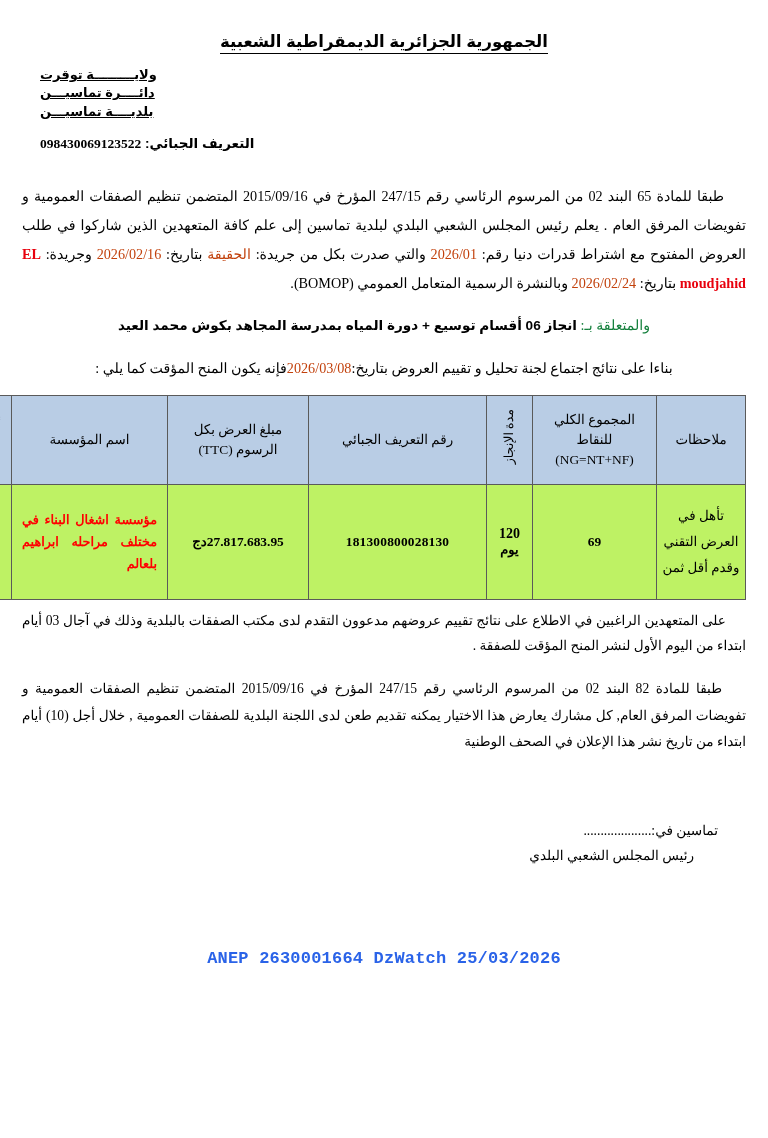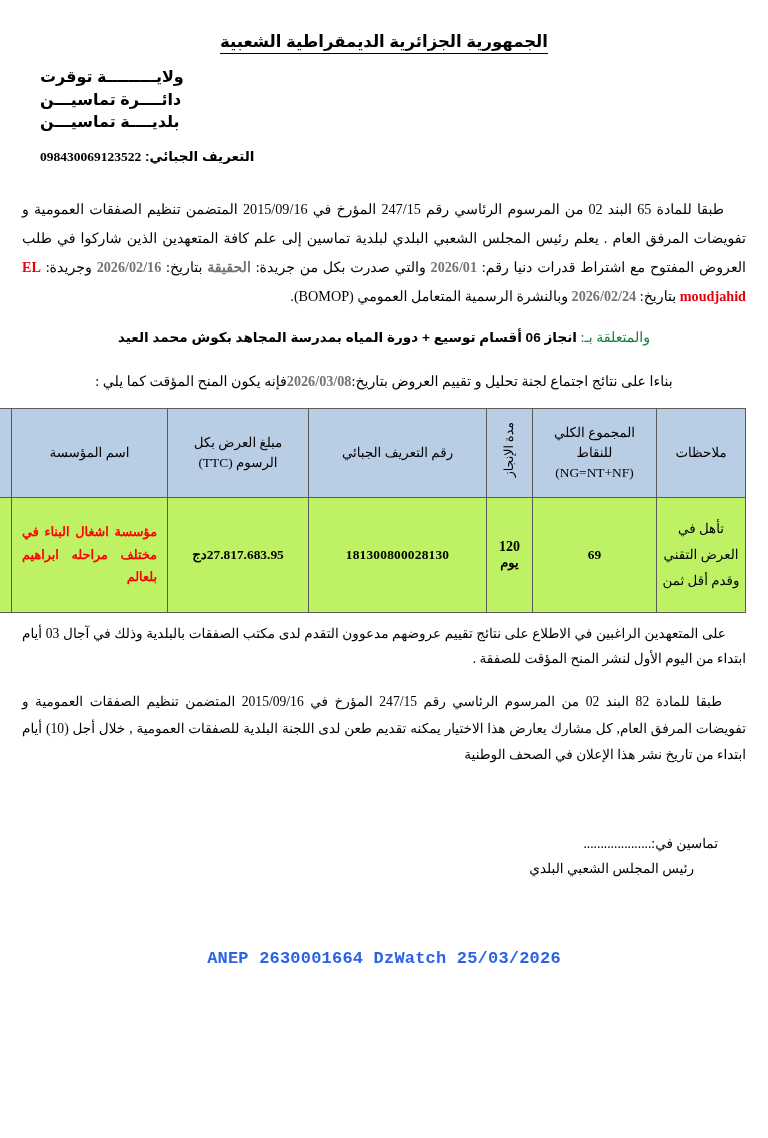--- a/index.html
+++ b/index.html
@@ -42,24 +42,25 @@
   }
 
   .org-block {
     margin-top: 12px;
     text-align: left;
     direction: rtl;
     padding-left: 18px;
   }
   .org-line {
     font-family: "Liberation Sans", "DejaVu Sans", sans-serif;
-    font-size: 16px;
+    font-size: 13px;
     font-weight: bold;
     line-height: 1.42;
     text-align: left;
+    text-decoration: underline;
   }
 
   .nif-line {
     margin-top: 14px;
     text-align: left;
     padding-left: 18px;
     font-family: "Liberation Sans", "DejaVu Sans", sans-serif;
     font-size: 13.5px;
     font-weight: bold;
     direction: rtl;
@@ -73,22 +74,22 @@
     margin: 0 0 6px 0;
     font-size: 14.2px;
     line-height: 2.05;
     text-align: justify;
     text-align-last: right;
     direction: rtl;
   }
   p.para.indent { text-indent: 22px; }
 
   .red {
-    color: #737373;
-    font-weight: bold;
+    color: #c2410c;
+    font-weight: normal;
   }
   .red-latin {
     color: #e8000d;
     font-weight: bold;
     font-family: "Liberation Serif", serif;
   }
   .num { font-family: "Liberation Serif", serif; }
 
   p.center-red {
     margin: 14px 0 0 0;

